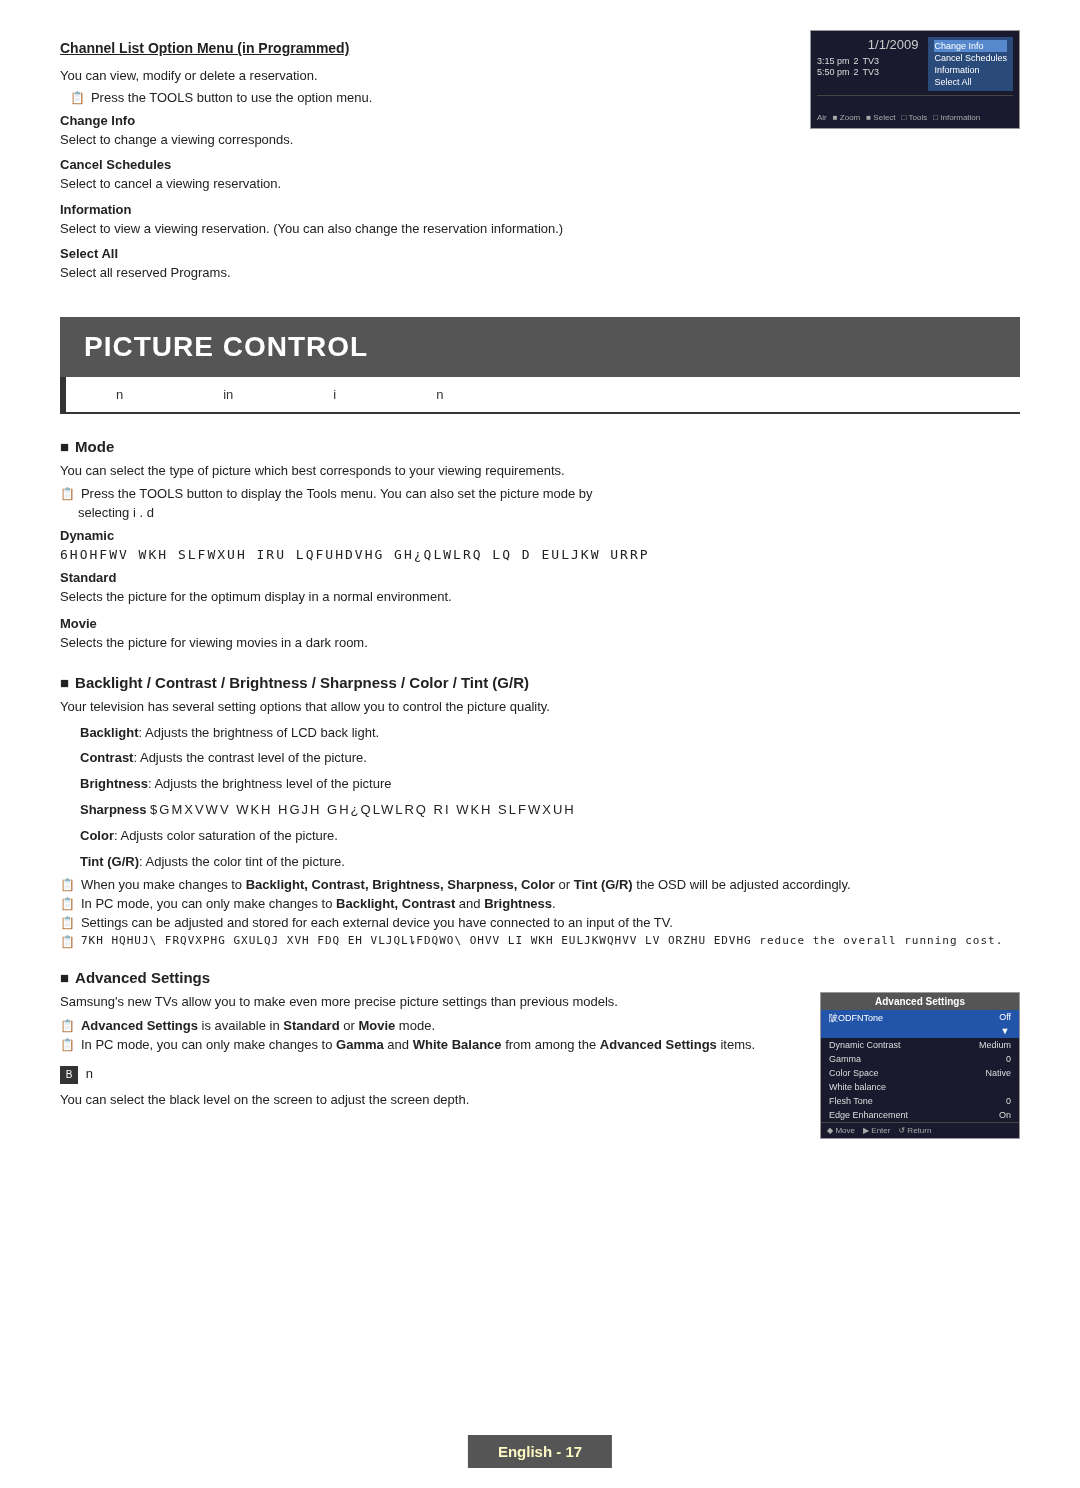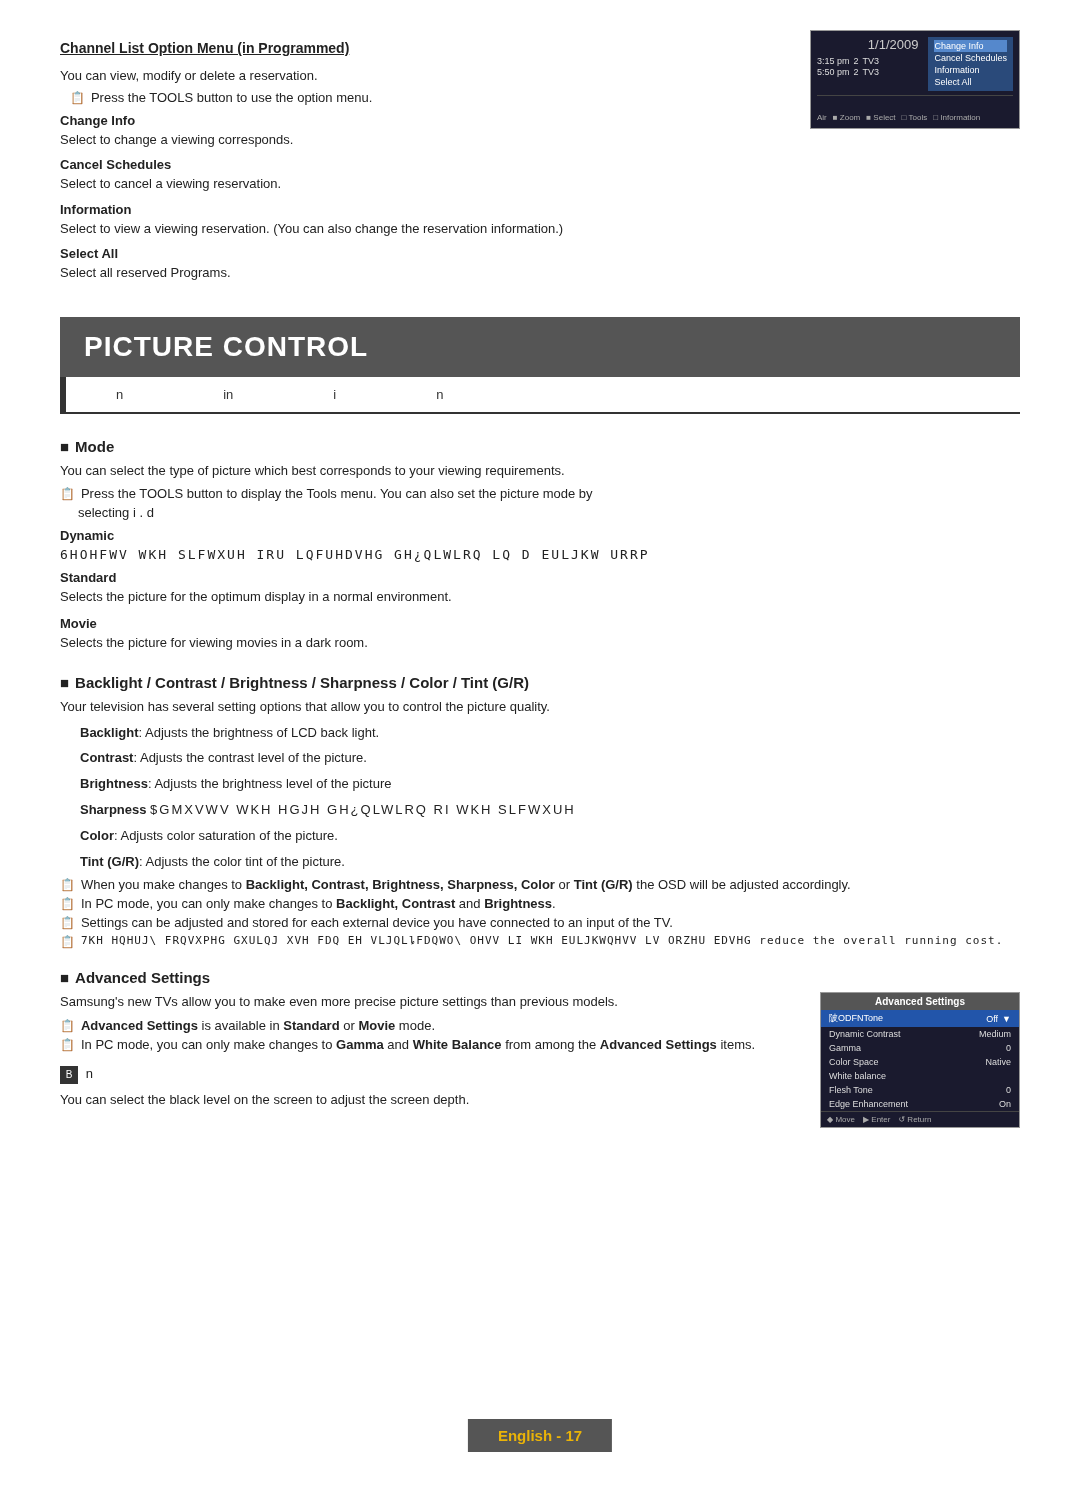--- a/index.html
+++ b/index.html
@@ -216,39 +216,40 @@
 
     .adv-row.highlight {
       background: #2255aa;
       color: #fff;
     }
 
     .adv-row .val {
       display: flex;
       align-items: center;
       gap: 4px;
+      flex-direction: column;
     }
 
     .adv-nav {
       display: flex;
       gap: 8px;
       font-size: 8px;
       color: #aaa;
       padding: 3px 6px;
       border-top: 1px solid #444;
     }
 
     
     .page-footer {
       position: absolute;
-      bottom: 36px;
+      bottom: 20px;
       left: 50%;
       transform: translateX(-50%);
       background: #555;
-      color: #eab308;
+      color: #fef9c3;
       padding: 8px 30px;
       font-size: 15px;
       font-weight: bold;
     }
 
     .b-label {
       display: inline-block;
       width: 18px;
       height: 18px;
       background: #333;

